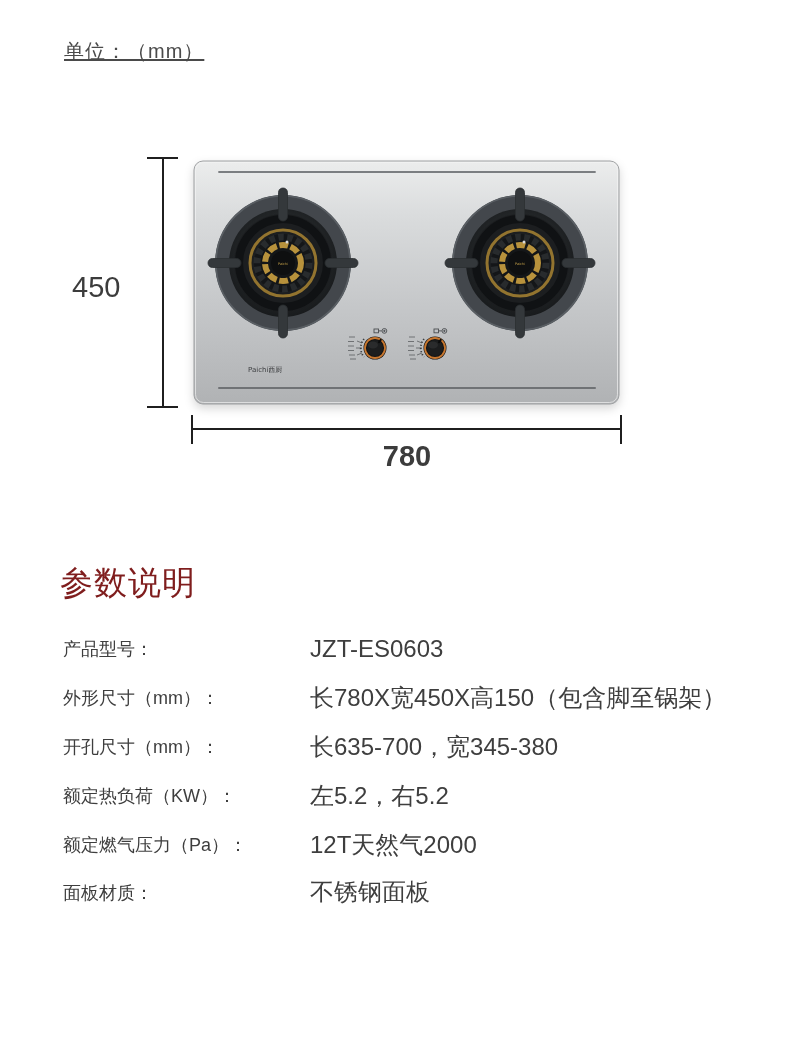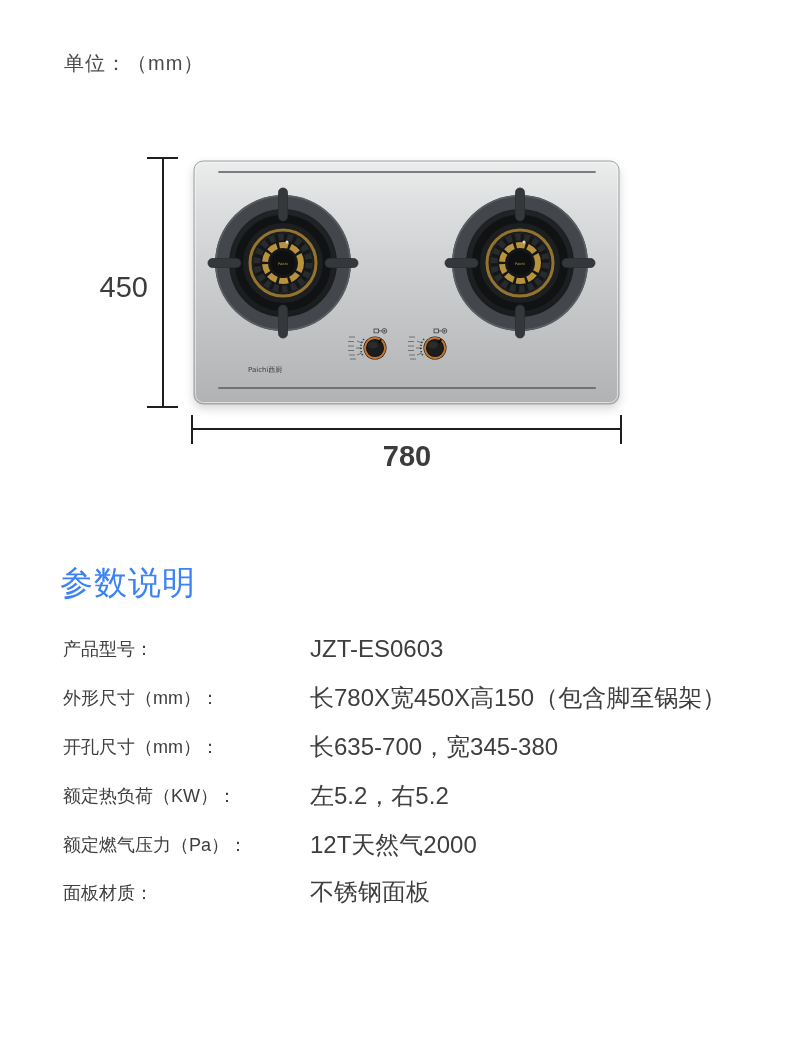--- a/index.html
+++ b/index.html
@@ -3,47 +3,47 @@
 <meta charset="utf-8">
 <style>
   * { margin:0; padding:0; box-sizing:border-box; }
   html,body { background:#ffffff; }
   body { font-family:"Liberation Sans","DejaVu Sans",sans-serif; }
   .canvas {
     position:relative; width:790px; height:1043px; background:#ffffff;
     overflow:hidden; margin:0 auto;
   }
   .unit-label {
-    position:absolute; left:64px; top:50px;
-    font-size:20px; color:#4a4a4a; letter-spacing:1px;
+    position:absolute; left:64px; top:38px;
+    font-size:20px; color:#4a4a4a; letter-spacing:1px;text-decoration:underline;
   }
   
   .stove-svg {
     position:absolute; left:193px; top:160px; width:427px; height:245px;
     filter: drop-shadow(0 4px 5px rgba(0,0,0,0.16));
   }
   .dim-line { position:absolute; background:#1f1f1f; }
   .dim-vline { left:162px; top:158px; width:2px; height:249px; }
   .dim-vcap-top { left:147px; top:157px; width:31px; height:2px; }
   .dim-vcap-bottom { left:147px; top:406px; width:31px; height:2px; }
   .dim-hline { left:192px; top:428px; width:430px; height:2px; }
   .dim-hcap-left { left:191px; top:415px; width:2px; height:29px; }
   .dim-hcap-right { left:620px; top:415px; width:2px; height:29px; }
   .height-label {
-    position:absolute; left:72px; top:271px; width:76px; text-align:right;
+    position:absolute; left:72px; top:271px; width:76px; text-align:left;
     font-size:29px; color:#3c3c3c;
   }
   .width-label {
     position:absolute; left:337px; top:440px; width:140px; text-align:center;
     font-size:29px; color:#3c3c3c;font-weight:bold;
   }
   
   .section-title {
     position:absolute; left:60px; top:561px;
-    font-size:33px; color:#3b82f6; font-weight:500; letter-spacing:1px;
+    font-size:33px; color:#7f1d1d; font-weight:500; letter-spacing:1px;
   }
   .spec-table { position:absolute; left:63px; top:639px; width:690px; }
   .spec-row { display:flex; align-items:flex-start; margin-bottom:29px; }
   .spec-row:last-child { margin-top:3px;font-family:Liberation Mono, monospace; }
   .spec-label { width:247px; font-size:18px; color:#3e3e3e; line-height:20px; }
   .spec-value { flex:1; font-size:24px; color:#3e3e3e; line-height:20px; }
 </style>
 </head>
 <body>
 

